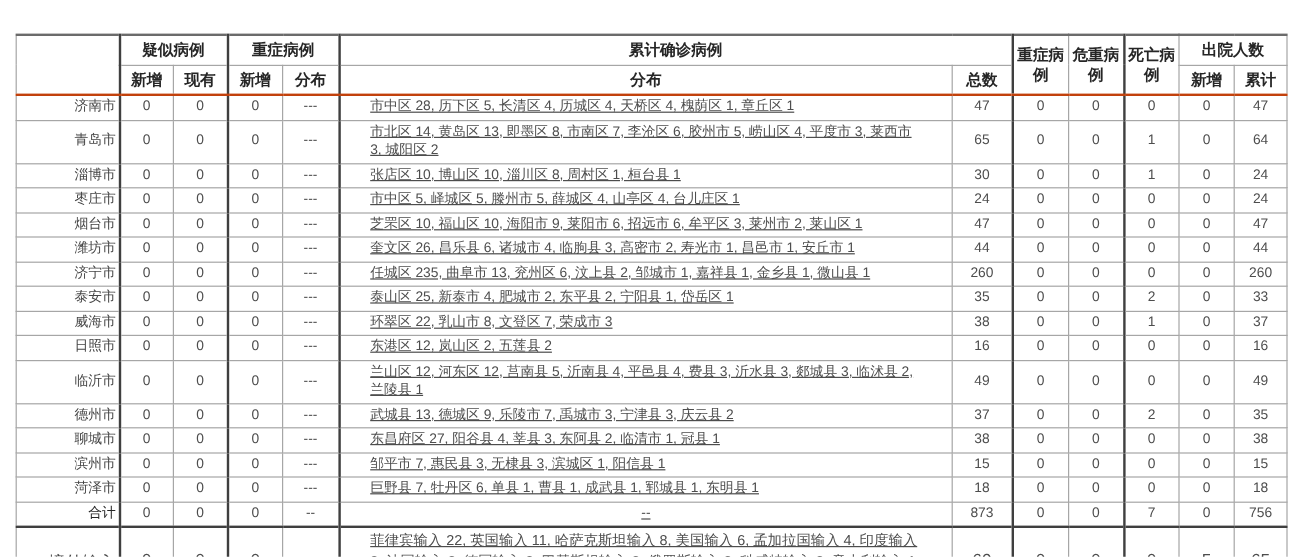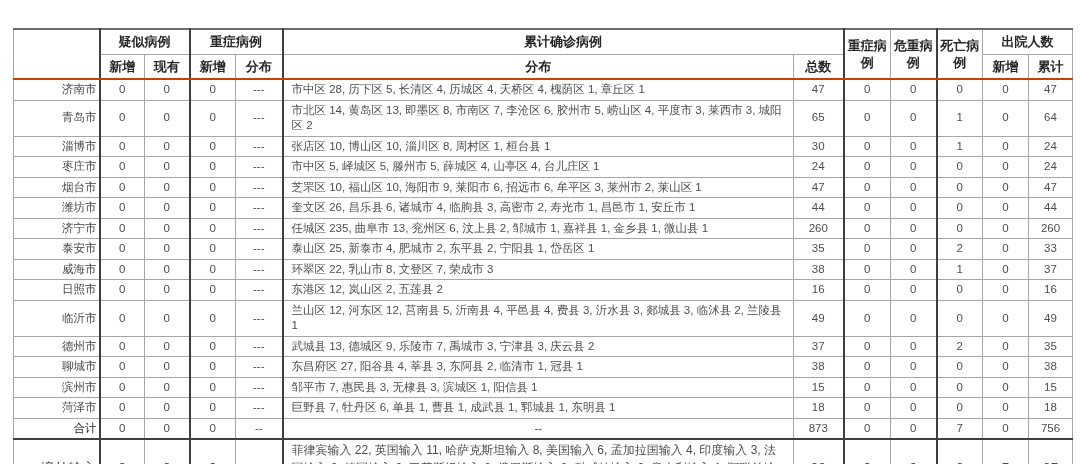--- a/index.html
+++ b/index.html
@@ -38,21 +38,22 @@
   thead th.hb { border-bottom: 2px solid #c2410c; }
   
   .vr { border-right: 2px solid #3f3f3f !important; }
   tbody td.col-city, tbody td.col-s_cur, tbody td.col-c_dist,
   tbody td.col-total, tbody td.col-critical { border-right: 2px solid #3f3f3f; }
   
   tbody td { height: 19px; }
   tbody td.col-city { color: #454545; text-align: right; }
   tbody td.col-dist {
     text-align: left;
-    padding: 2px 8px;
+    padding: 2px 25px;
+    text-decoration: underline;
   }
   
   tr.variant-total td.col-city { font-weight: 400; color: #262626; }
   
   tr.variant-imported td { border-top: 2px solid #3f3f3f; font-size: 14.5px; }
   tr.variant-imported td.col-city { font-size: 14px; }
   tr.variant-imported td.col-dist { font-size: 12px; line-height: 1.45; }
 </style>
 </head>
 <body>

